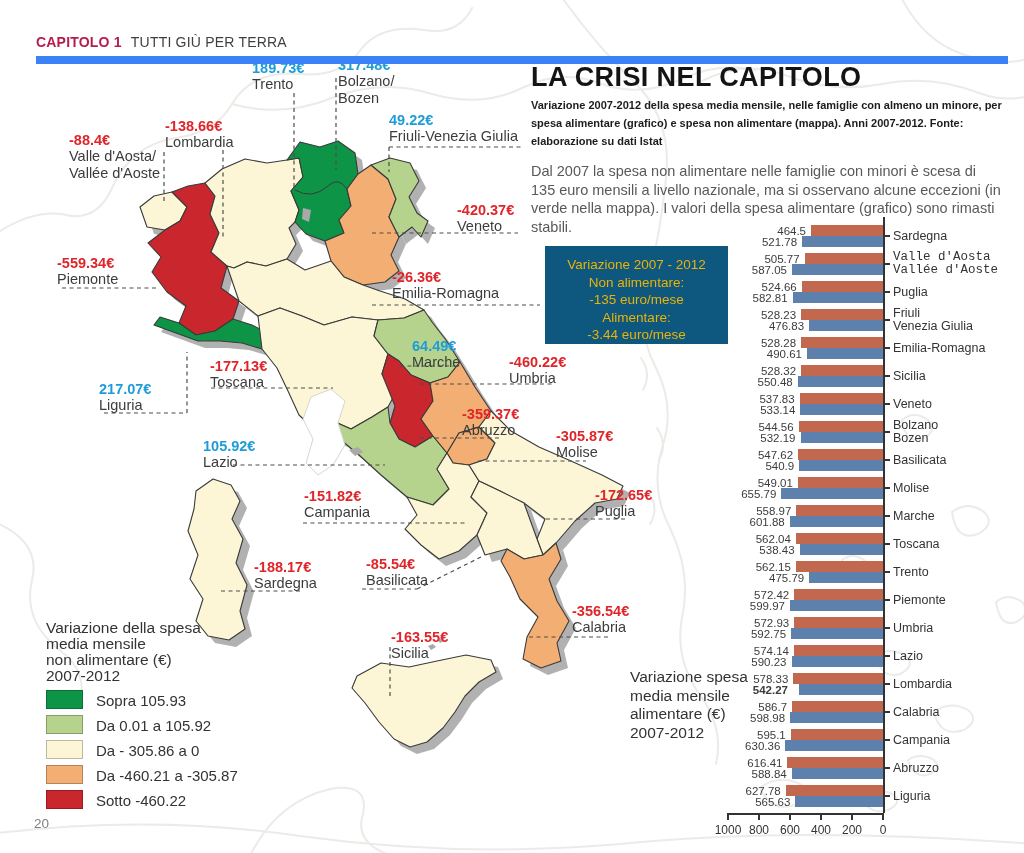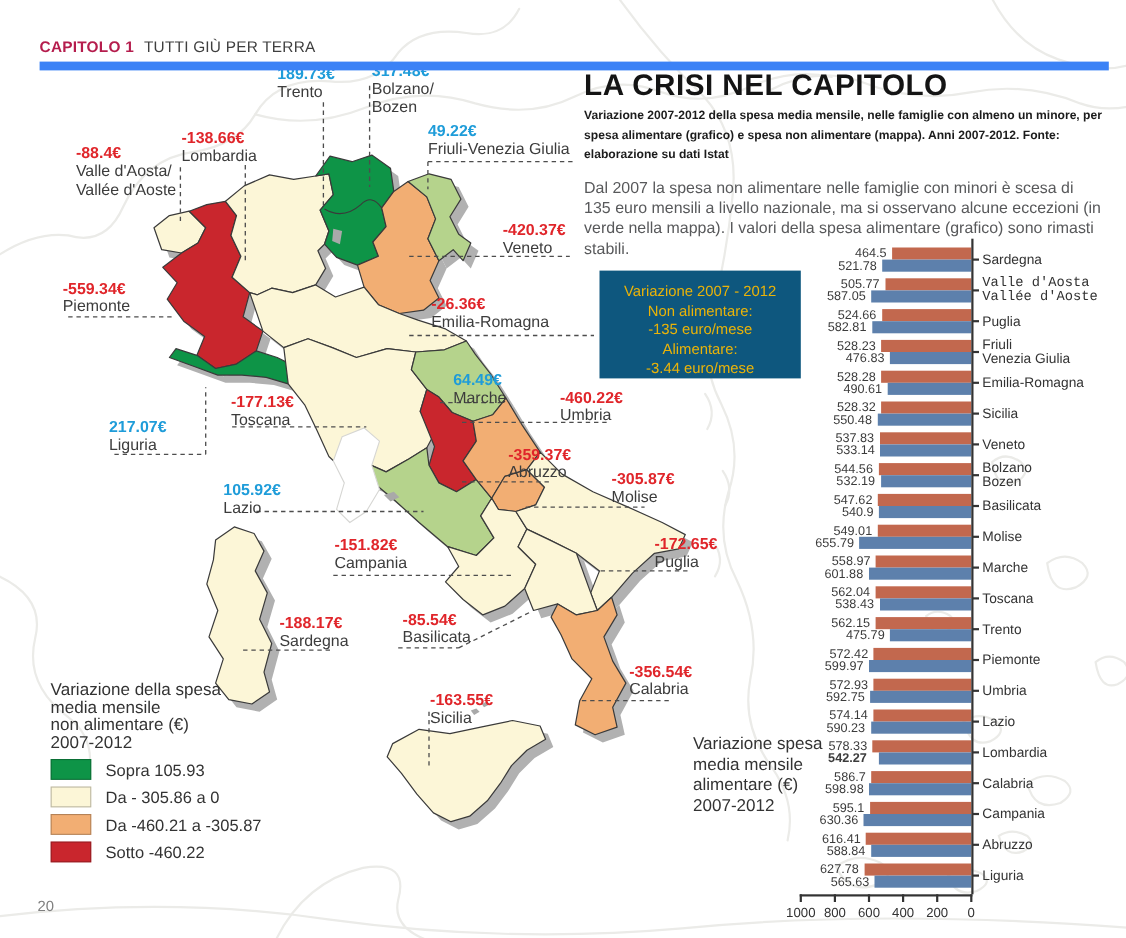--- a/index.html
+++ b/index.html
@@ -279,20 +279,24 @@
       <div class="mlg-title">media mensile</div>
       <div class="mlg-title">non alimentare (€)</div>
       <div class="mlg-title">2007-2012</div>
     </div>
   <div id="map-legend-items">
       <div class="mlg-item">
         <span class="mlg-swatch" style="background: rgb(14, 148, 71);"></span>
         <span class="mlg-label">Sopra 105.93</span>
       </div>
       <div class="mlg-item">
+        <span class="mlg-swatch" style="background: rgb(181, 211, 140);"></span>
+        <span class="mlg-label">Da 0.01 a 105.92</span>
+      </div>
+      <div class="mlg-item">
         <span class="mlg-swatch" style="background: rgb(252, 246, 215);"></span>
         <span class="mlg-label">Da - 305.86 a 0</span>
       </div>
       <div class="mlg-item">
         <span class="mlg-swatch" style="background: rgb(242, 174, 115);"></span>
         <span class="mlg-label">Da -460.21 a -305.87</span>
       </div>
       <div class="mlg-item">
         <span class="mlg-swatch" style="background: rgb(201, 38, 45);"></span>
         <span class="mlg-label">Sotto -460.22</span>

